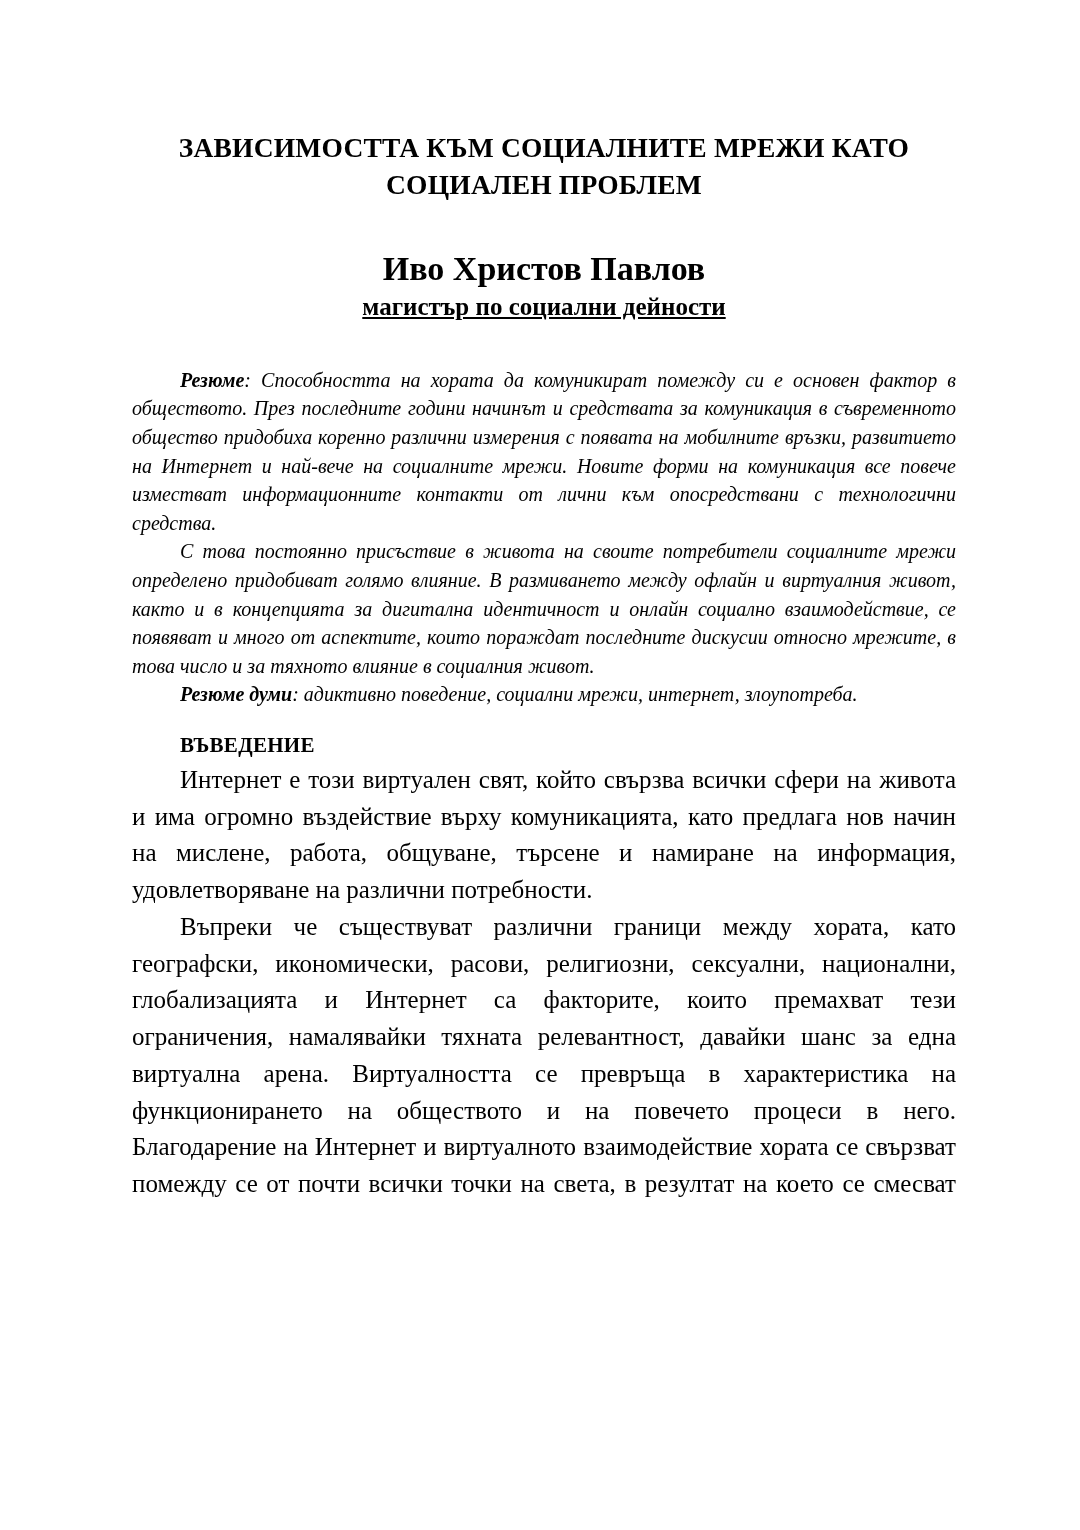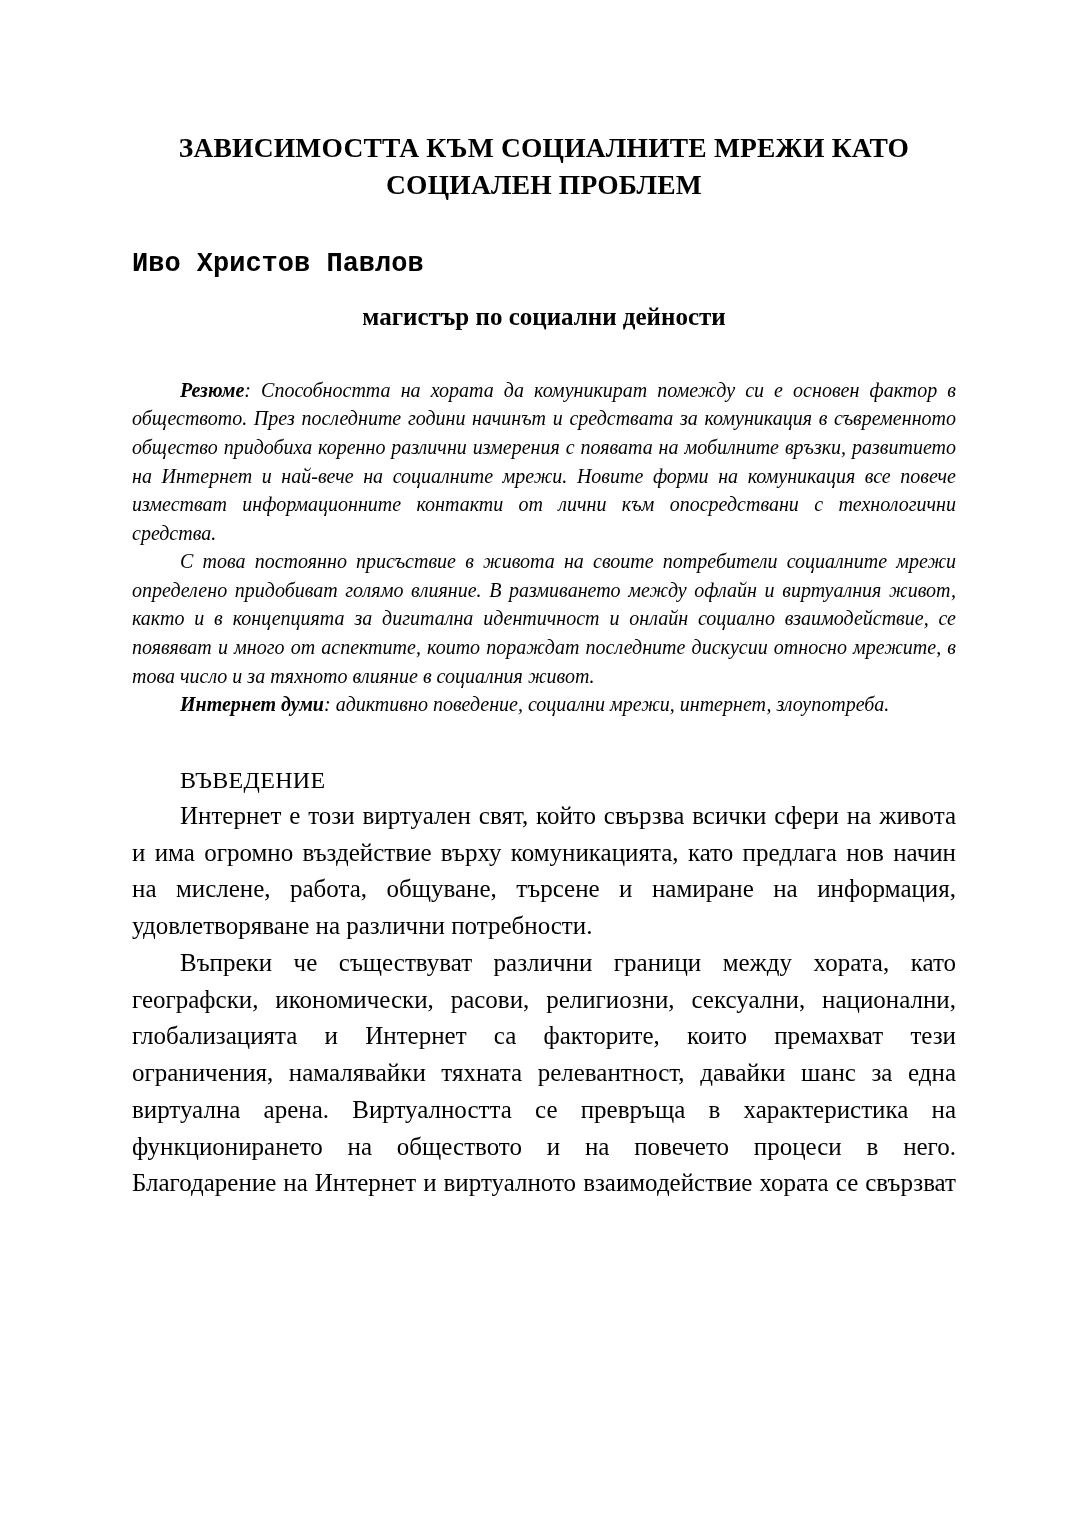--- a/index.html
+++ b/index.html
@@ -26,53 +26,54 @@
   .title {
     font-size: 27.5px;
     font-weight: bold;
     text-align: center;
     line-height: 1.33;
     letter-spacing: 0.2px;
     margin: 0 0 0 0;
     padding: 0 18px;
   }
   .author {
-    font-size: 27px;
+    font-size: 34px;
     font-weight: bold;
+    text-align: center;
     margin-top: 44px;
     line-height: 1.3;
-    font-family: Liberation Mono, monospace;
   }
   .affiliation {
     font-size: 25px;
     font-weight: bold;
     text-align: center;
-    margin-top: 19px;
+    margin-top: 0;
     line-height: 1.3;
+    text-decoration: underline;
   }
   .abstract {
     margin-top: 42px;
     font-style: italic;
     font-size: 20px;
     line-height: 1.43;
     text-align: justify;
     text-justify: inter-word;
   }
   .abstract p {
     margin: 0;
     text-indent: 48px;
   }
   .abstract .lead {
     font-weight: bold;
     font-style: italic;
   }
   .section-heading {
-    font-size: 24px;
-    font-weight: normal;
-    margin-top: 48px;
+    font-size: 21px;
+    font-weight: bold;
+    margin-top: 24px;
     text-indent: 48px;
     letter-spacing: 0.3px;
   }
   .body-text {
     font-size: 25px;
     line-height: 1.47;
     text-align: justify;
     text-justify: inter-word;
     margin-top: 4px;
   }
@@ -97,21 +98,21 @@
   <div class="content">
 
     <h1 class="title">ЗАВИСИМОСТТА КЪМ СОЦИАЛНИТЕ МРЕЖИ КАТО СОЦИАЛЕН ПРОБЛЕМ</h1>
 
     <div class="author">Иво Христов Павлов</div>
     <div class="affiliation">магистър по социални дейности</div>
 
     <div class="abstract">
       <p><span class="lead">Резюме</span><span>: Способността на хората да комуникират помежду си е основен фактор в обществото. През последните години начинът и средствата за комуникация в съвременното общество придобиха коренно различни измерения с появата на мобилните връзки, развитието на Интернет и най-вече на социалните мрежи. Новите форми на комуникация все повече изместват информационните контакти от лични към опосредствани с технологични средства.</span></p>
       <p>С това постоянно присъствие в живота на своите потребители социалните мрежи определено придобиват голямо влияние. В размиването между офлайн и виртуалния живот, както и в концепцията за дигитална идентичност и онлайн социално взаимодействие, се появяват и много от аспектите, които пораждат последните дискусии относно мрежите, в това число и за тяхното влияние в социалния живот.</p>
-      <p><span class="lead">Интернет думи</span><span>: адиктивно поведение, социални мрежи, интернет, злоупотреба.</span></p>
+      <p><span class="lead">Резюме думи</span><span>: адиктивно поведение, социални мрежи, интернет, злоупотреба.</span></p>
     </div>
 
     <div class="section-heading">ВЪВЕДЕНИЕ</div>
 
     <div class="body-text">
       <p>Интернет е този виртуален свят, който свързва всички сфери на живота и има огромно въздействие върху комуникацията, като предлага нов начин на мислене, работа, общуване, търсене и намиране на информация, удовлетворяване на различни потребности.</p>
       <p>Въпреки че съществуват различни граници между хората, като географски, икономически, расови, религиозни, сексуални, национални, глобализацията и Интернет са факторите, които премахват тези ограничения, намалявайки тяхната релевантност, давайки шанс за една виртуална арена. Виртуалността се превръща в характеристика на функционирането на обществото и на повечето процеси в него. Благодарение на Интернет и виртуалното взаимодействие хората се свързват помежду се от почти всички точки на света, в резултат на което се смесват традиционните култури и едновременно с това се разширяват хоризонтите.</p>
     </div>
 
   </div>

